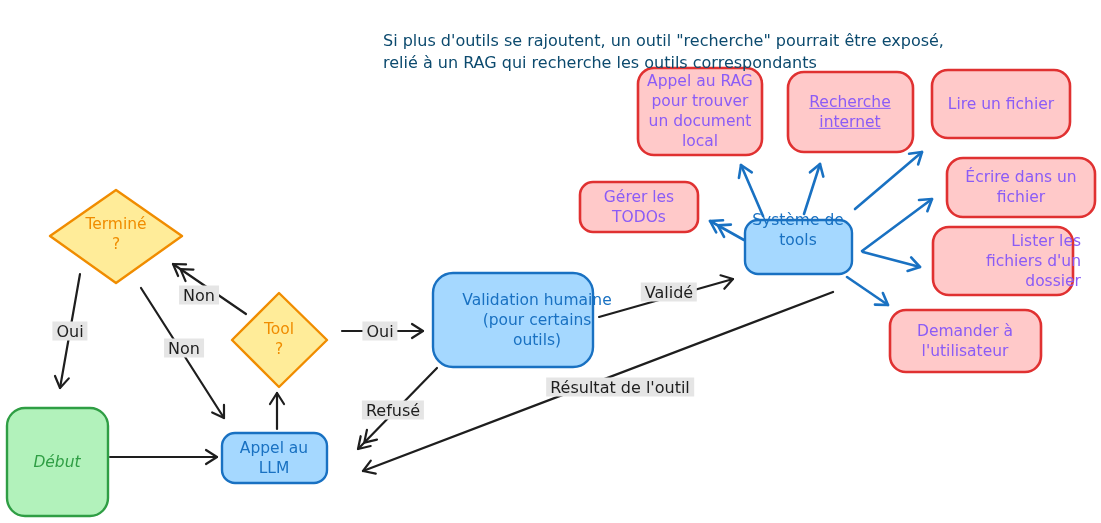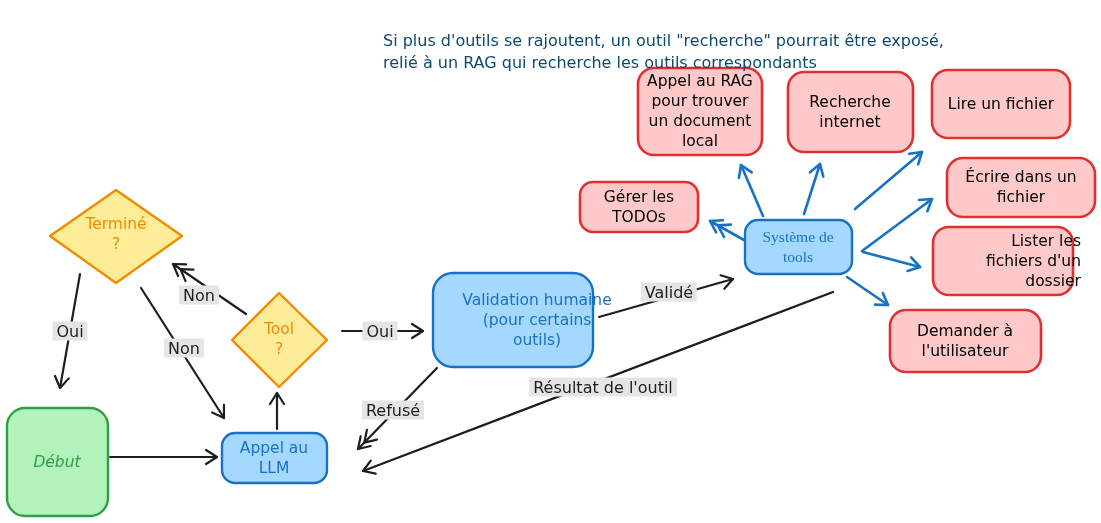--- a/index.html
+++ b/index.html
@@ -13,21 +13,21 @@
   .shape-green {fill:#b2f2bb;stroke:#2f9e44;stroke-width:2.4;}
   .shape-blue  {fill:#a5d8ff;stroke:#1971c2;stroke-width:2.4;}
   .shape-red   {fill:#ffc9c9;stroke:#e03131;stroke-width:2.6;}
   .edge-k{stroke:#1e1e1e;stroke-width:2.2;stroke-linecap:round;fill:none;}
   .edge-b{stroke:#1971c2;stroke-width:2.6;stroke-linecap:round;fill:none;}
   
   .node-label{
     position:absolute;transform:translate(-50%,-50%);text-align:center;
     white-space:pre-line;font-size:15.5px;line-height:1.3;pointer-events:none;
   }
-  .t-orange{color:#f08c00;} .t-green{color:#2f9e44;} .t-blue{color:#1971c2;} .t-red{color:#000000;}
+  .t-orange{color:#f08c00;} .t-green{color:#2f9e44;} .t-blue{color:#1971c2;} .t-red{color:#8b5cf6;}
   .edge-label{
     position:absolute;transform:translate(-50%,-50%);background:#e5e5e5;padding:0 4px;
     font-size:16px;color:#1e1e1e;white-space:nowrap;
   }
   .annotation{
     position:absolute;left:383px;top:6px;width:580px;color:#0c4a6e;
     font-size:16px;line-height:1.35;white-space:pre-line;margin-top:24px;
   }
 </style>
 </head>
@@ -92,40 +92,40 @@
   <div class="node-label t-orange" style="left:116px;top:234px;width:110px;">Terminé
 ?</div>
   <div class="node-label t-orange" style="left:279px;top:339px;width:90px;">Tool
 ?</div>
   <div class="node-label t-green" style="left:57px;top:462px;width:95px;font-style:italic;">Début</div>
   <div class="node-label t-blue" style="left:274px;top:458px;width:100px;">Appel au
 LLM</div>
   <div class="node-label t-blue" style="left:513px;top:320px;width:158px;margin-left:24px;">Validation humaine
 (pour certains
 outils)</div>
-  <div class="node-label t-blue" style="left:798px;top:247px;width:96px;font-family:Liberation Serif, serif;">Système de
+  <div class="node-label t-blue" style="left:798px;top:230px;width:96px;">Système de
 tools</div>
   <div class="node-label t-red" style="left:639px;top:207px;width:120px;">Gérer les
 TODOs</div>
   <div class="node-label t-red" style="left:700px;top:111px;width:126px;">Appel au RAG
 pour trouver
 un document
 local</div>
-  <div class="node-label t-red" style="left:850px;top:112px;width:126px;">Recherche
+  <div class="node-label t-red" style="left:850px;top:112px;width:126px;text-decoration:underline;">Recherche
 internet</div>
   <div class="node-label t-red" style="left:1001px;top:104px;width:136px;">Lire un fichier</div>
   <div class="node-label t-red" style="left:1021px;top:187px;width:146px;">Écrire dans un
 fichier</div>
   <div class="node-label t-red" style="left:1003px;top:261px;width:156px;text-align:right;">Lister les
 fichiers d'un
 dossier</div>
   <div class="node-label t-red" style="left:965px;top:341px;width:148px;">Demander à
 l'utilisateur</div>
 
   <div class="edge-label" style="left:70px;top:331px;">Oui</div>
   <div class="edge-label" style="left:184px;top:348px;">Non</div>
   <div class="edge-label" style="left:199px;top:295px;">Non</div>
   <div class="edge-label" style="left:380px;top:331px;">Oui</div>
   <div class="edge-label" style="left:669px;top:292px;">Validé</div>
   <div class="edge-label" style="left:393px;top:410px;">Refusé</div>
-  <div class="edge-label" style="left:603px;top:387px;">Résultat de l'outil</div>
+  <div class="edge-label" style="left:620px;top:387px;">Résultat de l'outil</div>
 
 </div>
 
 </body></html>

